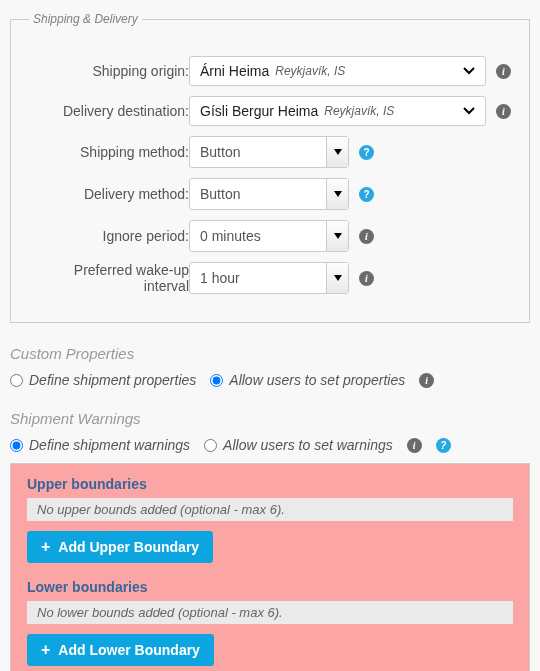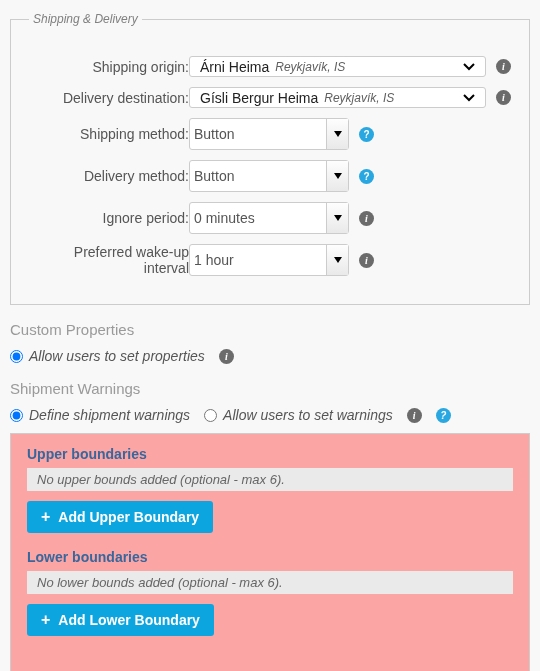--- a/index.html
+++ b/index.html
@@ -38,21 +38,21 @@
     flex-shrink: 0;
     color: #555;
     font-size: 14px;
   }
   .wide-select {
     position: relative;
     flex: 1;
     background: #fff;
     border: 1px solid #ccc;
     border-radius: 3px;
-    height: 21px;
+    height: 30px;
     display: flex;
     align-items: center;
     padding: 0 28px 0 10px;
     cursor: pointer;
   }
   .wide-select .name {
     color: #222;
     font-weight: 500;
   }
   .wide-select .sub {
@@ -70,21 +70,21 @@
   .caret svg { display: block; }
   .narrow-select {
     position: relative;
     width: 160px;
     background: #fff;
     border: 1px solid #ccc;
     border-radius: 3px;
     height: 32px;
     display: flex;
     align-items: center;
-    padding: 0 4px;
+    padding: 0 10px;
     cursor: pointer;
   }
   .narrow-select .val {
     color: #555;
   }
   .narrow-select .caret-box {
     position: absolute;
     right: 0;
     top: 0;
     bottom: 0;
@@ -120,22 +120,23 @@
     font-weight: bold;
     font-size: 10px;
     display: inline-flex;
     align-items: center;
     justify-content: center;
     margin-left: 10px;
     flex-shrink: 0;
   }
   .section-title {
     color: #9a9a9a;
+    font-style: italic;
     font-size: 15px;
-    margin: 16px 0 6px 0;
+    margin: 22px 0 6px 0;
   }
   .radio-row {
     display: flex;
     align-items: center;
     gap: 14px;
     margin: 10px 0;
     color: #555;
     font-style: italic;
     font-size: 14px;
   }
@@ -273,20 +274,24 @@
             </svg>
         </span>
       </div>
       <span class="info-icon">i</span>
     </div>
 
   </fieldset>
 
   <div class="section-title">Custom Properties</div>
   <div class="radio-row">
+    <label>
+      <input type="radio" name="cp" style="">
+      <span>Define shipment properties</span>
+    </label>
     <label>
       <input type="radio" name="cp" checked="" style="">
       <span>Allow users to set properties</span>
     </label>
     <span class="info-icon" style="margin-left:0">i</span>
   </div>
 
   <div class="section-title">Shipment Warnings</div>
   <div class="radio-row">
     <label>

